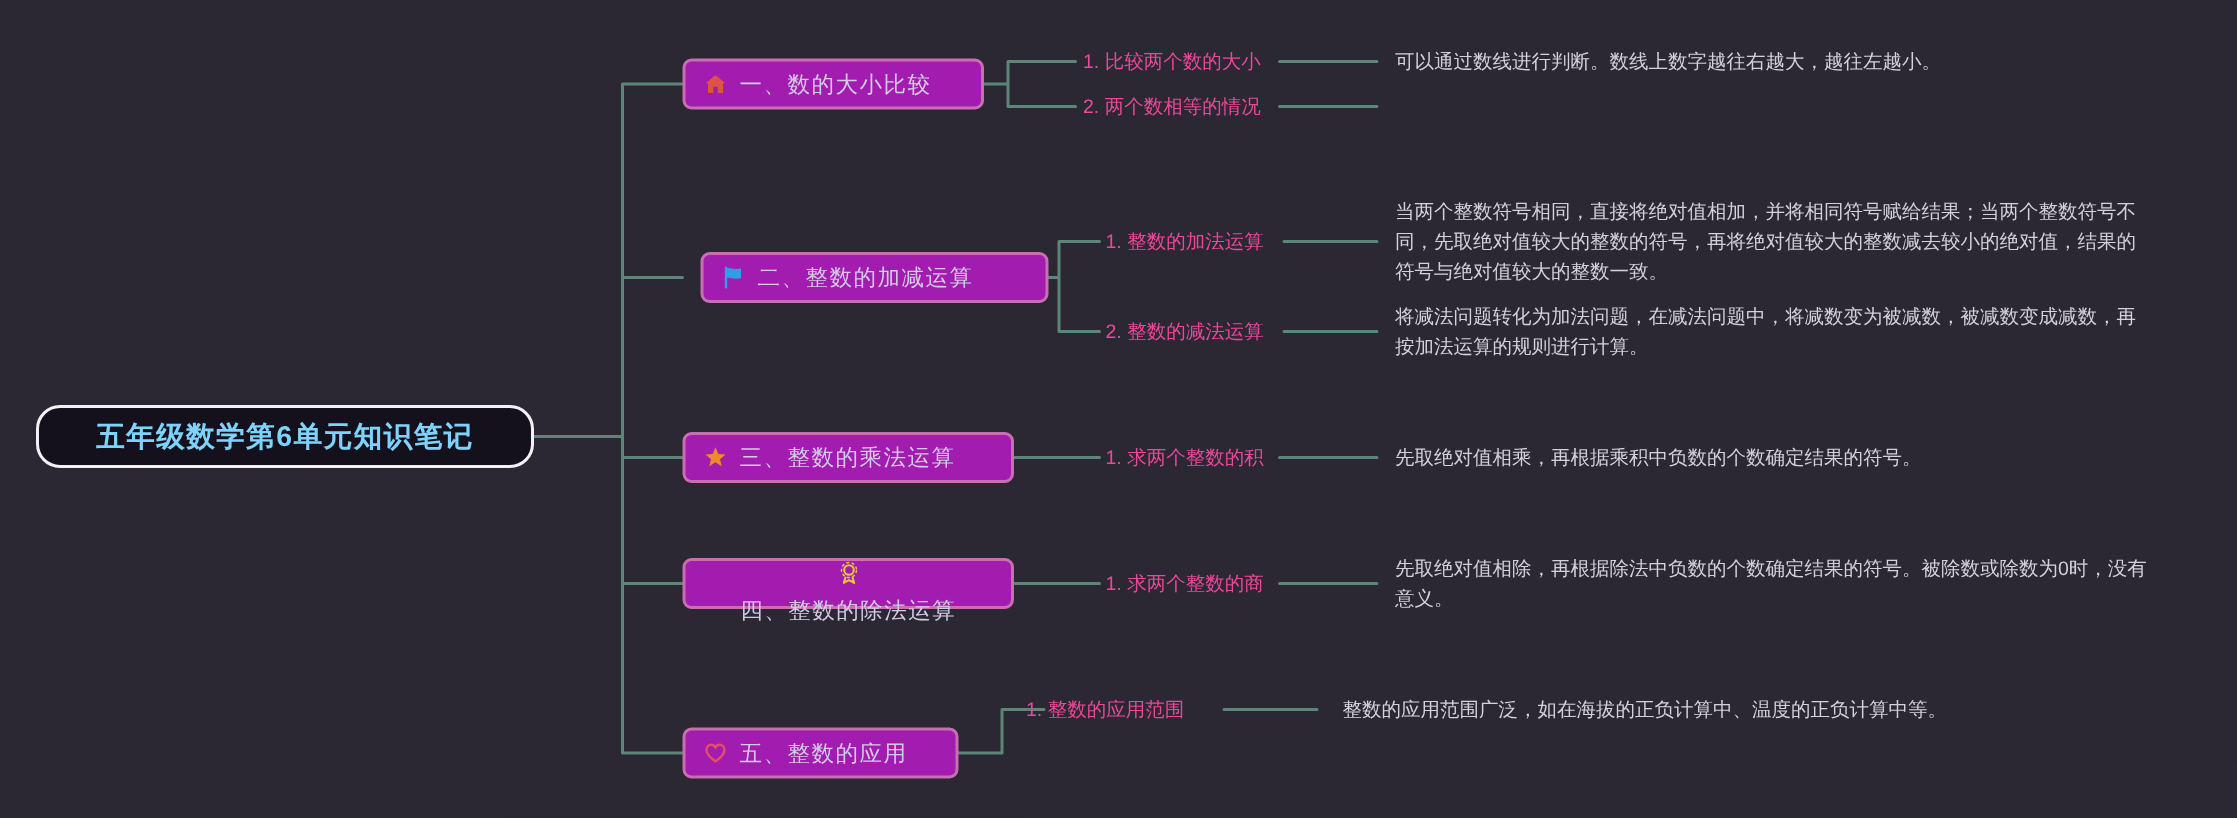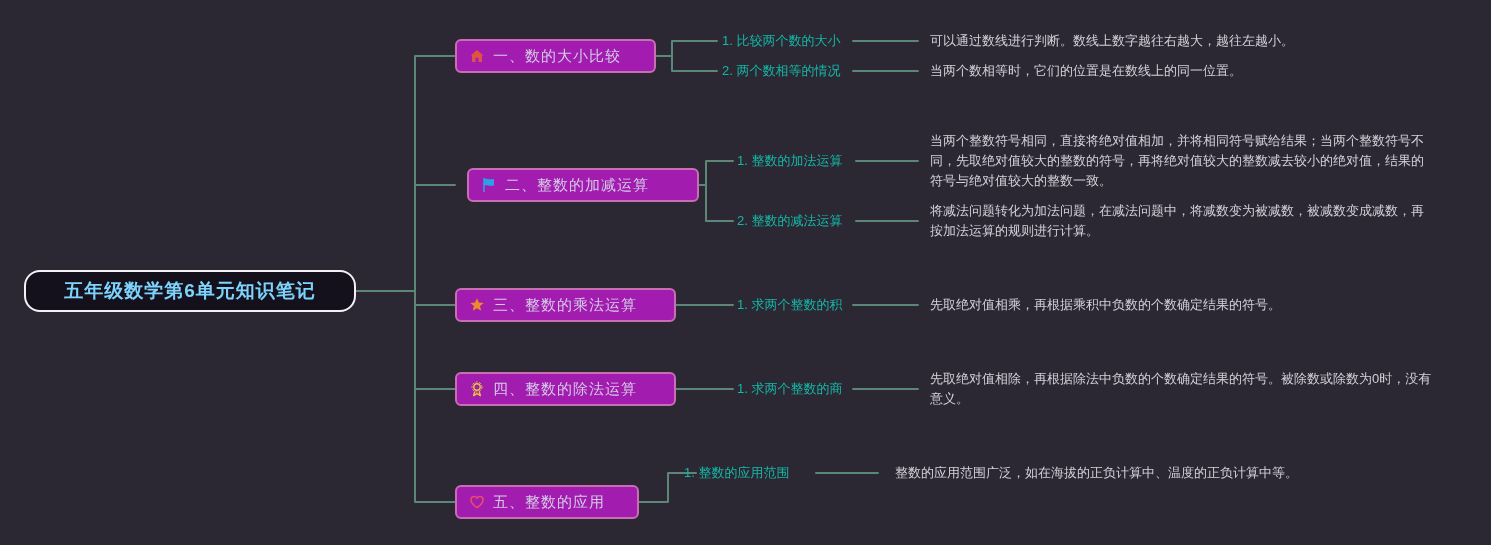--- a/index.html
+++ b/index.html
@@ -22,26 +22,26 @@
     position:absolute;height:34px;box-sizing:border-box;
     border:2px solid #c76fb0;border-radius:6px;background:#a21caf;
     color:#d3cbe6;font-size:15px;display:flex;align-items:center;
     gap:8px;padding:0 12px;letter-spacing:1px;cursor:pointer;
     white-space:nowrap;
   }
   .branch-node .icon{width:16px;height:16px;display:flex;align-items:center;justify-content:center;flex:none;}
   .n1{left:455px;top:39px;width:201px;}
   .n2{left:467px;top:168px;width:232px;}
   .n3{left:455px;top:288px;width:221px;align-items:center;}
-  .n4{left:455px;top:372px;width:221px;}
+  .n4{left:455px;top:372px;width:221px;flex-direction:column;}
   .n5{left:455px;top:485px;width:184px;}
 
   .subtopic{
     position:absolute;transform:translateY(-50%);
-    color:#14b8a6;font-size:13px;white-space:nowrap;cursor:pointer;
+    color:#ec4899;font-size:13px;white-space:nowrap;cursor:pointer;
   }
   .detail{
     position:absolute;transform:translateY(-50%);
     color:#d4d1da;font-size:13px;line-height:20px;cursor:pointer;
   }
 </style>
 </head>
 <body>
 
 <div id="stage">
@@ -115,20 +115,19 @@
 
   <div class="subtopic" style="left:722px;top:41px">1. 比较两个数的大小</div>
   <div class="subtopic" style="left:722px;top:71px">2. 两个数相等的情况</div>
   <div class="subtopic" style="left:737px;top:161px">1. 整数的加法运算</div>
   <div class="subtopic" style="left:737px;top:221px">2. 整数的减法运算</div>
   <div class="subtopic" style="left:737px;top:305px">1. 求两个整数的积</div>
   <div class="subtopic" style="left:737px;top:389px">1. 求两个整数的商</div>
   <div class="subtopic" style="left:684px;top:473px">1. 整数的应用范围</div>
 
   <div class="detail" style="left:930px;top:41px;width:540px">可以通过数线进行判断。数线上数字越往右越大，越往左越小。</div>
-  <div class="detail" style="left:930px;top:71px;width:540px">当两个数相等时，它们的位置是在数线上的同一位置。</div>
   <div class="detail" style="left:930px;top:161px;width:505px">当两个整数符号相同，直接将绝对值相加，并将相同符号赋给结果；当两个整数符号不同，先取绝对值较大的整数的符号，再将绝对值较大的整数减去较小的绝对值，结果的符号与绝对值较大的整数一致。</div>
   <div class="detail" style="left:930px;top:221px;width:505px">将减法问题转化为加法问题，在减法问题中，将减数变为被减数，被减数变成减数，再按加法运算的规则进行计算。</div>
   <div class="detail" style="left:930px;top:305px;width:540px">先取绝对值相乘，再根据乘积中负数的个数确定结果的符号。</div>
   <div class="detail" style="left:930px;top:389px;width:505px">先取绝对值相除，再根据除法中负数的个数确定结果的符号。被除数或除数为0时，没有意义。</div>
   <div class="detail" style="left:895px;top:473px;width:540px">整数的应用范围广泛，如在海拔的正负计算中、温度的正负计算中等。</div>
 
 </div>
 
 </body></html>

